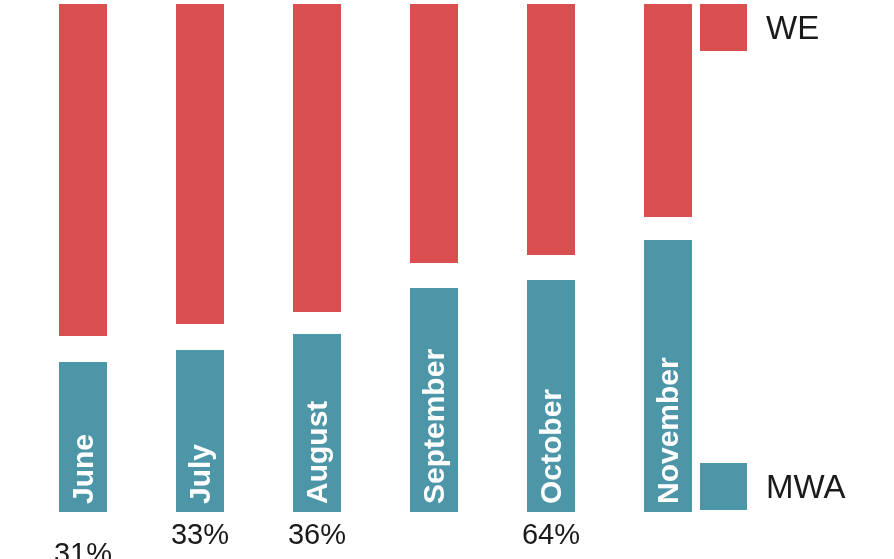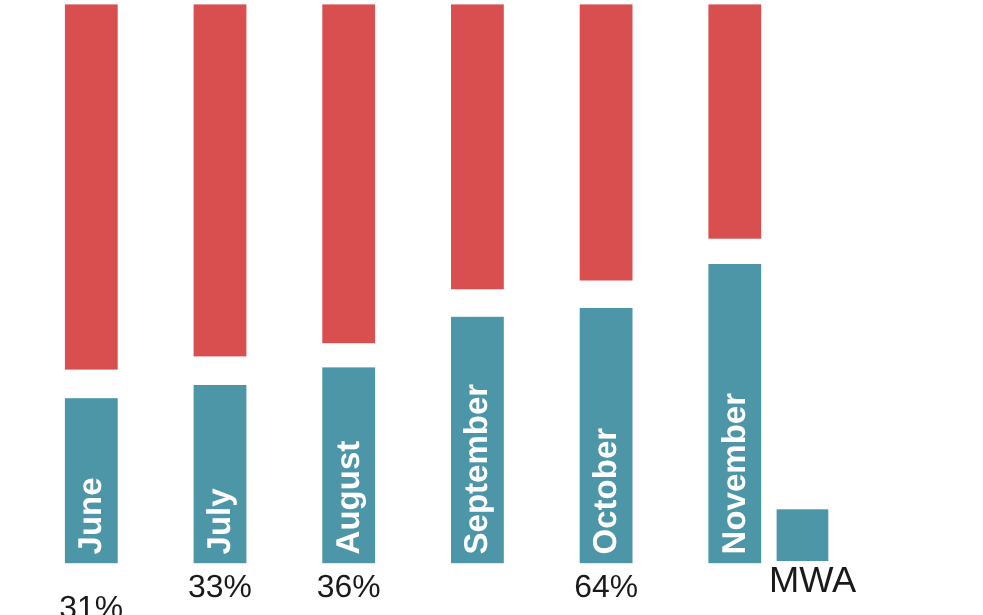--- a/index.html
+++ b/index.html
@@ -130,19 +130,23 @@
         <div class="month-label" style="top: 504px;">October</div>
       </div>
       <div class="pct-label" style="left: 507px; width: 88px; top: 520px;">64%</div>
       <div class="bar-column" style="left: 644px; width: 48px;">
         <div class="bar-segment we" title="WE 45%" style="top: 4px; height: 213px; background: rgb(217, 79, 79);"></div>
         <div class="bar-segment mwa" title="MWA 55%" style="top: 240px; height: 272px; background: rgb(76, 150, 168);"></div>
         <div class="month-label" style="top: 504px;">November</div>
       </div>
     </div>
 
+  <div class="legend-entry" id="legend-we" style="left: 700px; top: 4px;">
+    <div class="legend-swatch we"></div>
+    <div class="legend-text">WE</div>
+  </div>
 
-  <div class="legend-entry" id="legend-mwa" style="left: 680px; top: 463px; flex-direction: column;">
+  <div class="legend-entry" id="legend-mwa" style="left: 700px; top: 463px;">
     <div class="legend-swatch mwa"></div>
     <div class="legend-text">MWA</div>
   </div>
 
 </div>
 
 </body></html>

